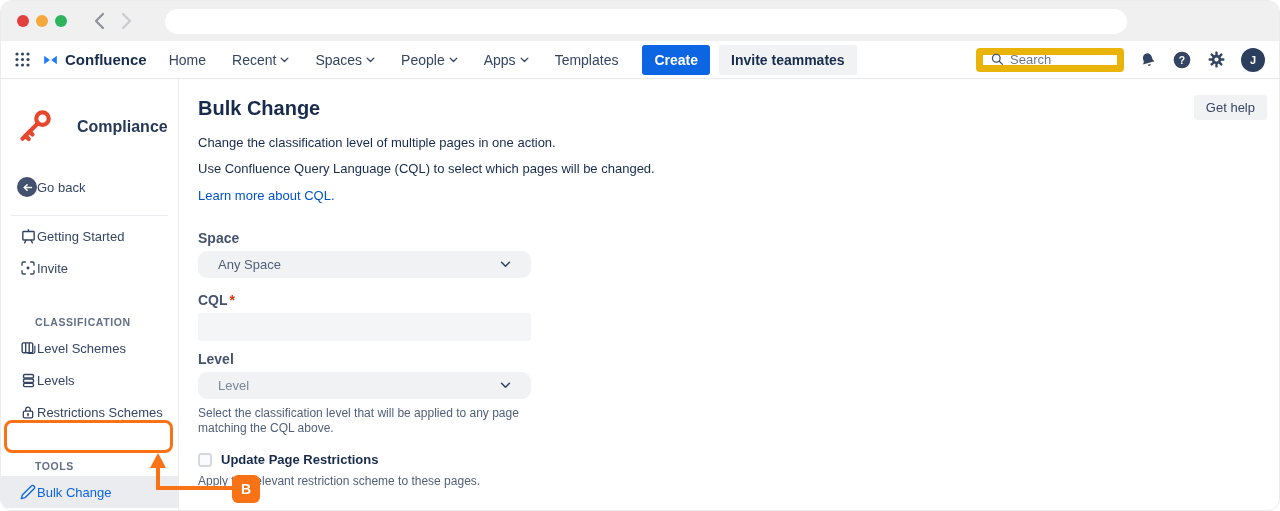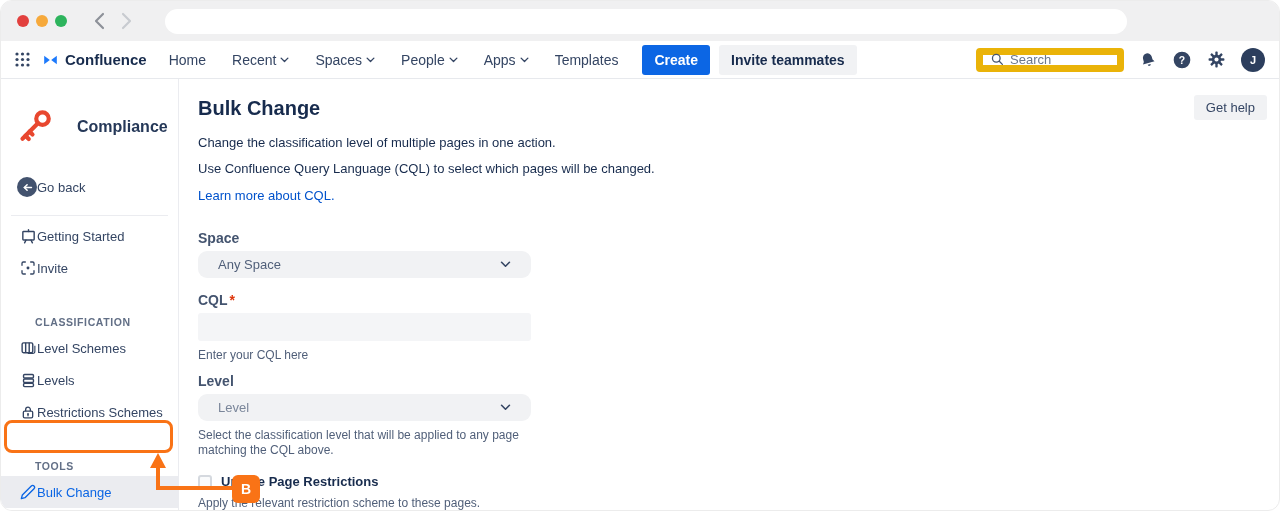--- a/index.html
+++ b/index.html
@@ -329,21 +329,20 @@
           <span class="val">Any Space</span>
           <svg width="11" height="7" viewBox="0 0 12 8">
               <polyline points="1.5,1.5 6,6 10.5,1.5" fill="none" stroke="#344563" stroke-width="1.8" stroke-linecap="round" stroke-linejoin="round"></polyline>
             </svg>
         </div>
 
         <div class="f-label gap14">
           <span>CQL</span><span class="req">*</span>
         </div>
         <input class="text-input" value="" style="">
-        <div class="helper">Enter your CQL here</div>
 
         <div class="f-label gap10">Level</div>
         <div class="select-box placeholder">
           <span class="val">Level</span>
           <svg width="11" height="7" viewBox="0 0 12 8">
               <polyline points="1.5,1.5 6,6 10.5,1.5" fill="none" stroke="#344563" stroke-width="1.8" stroke-linecap="round" stroke-linejoin="round"></polyline>
             </svg>
         </div>
         <div class="helper wide">Select the classification level that will be applied to any page matching the CQL above.</div>
 

